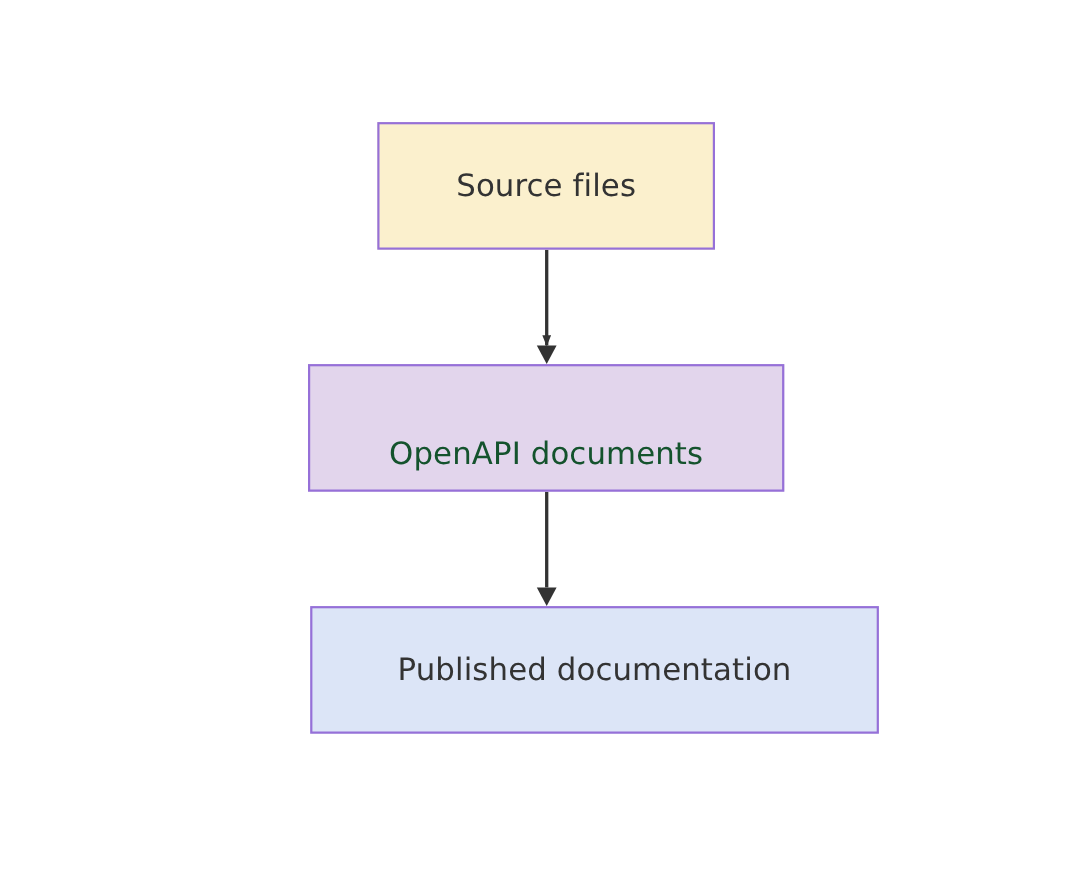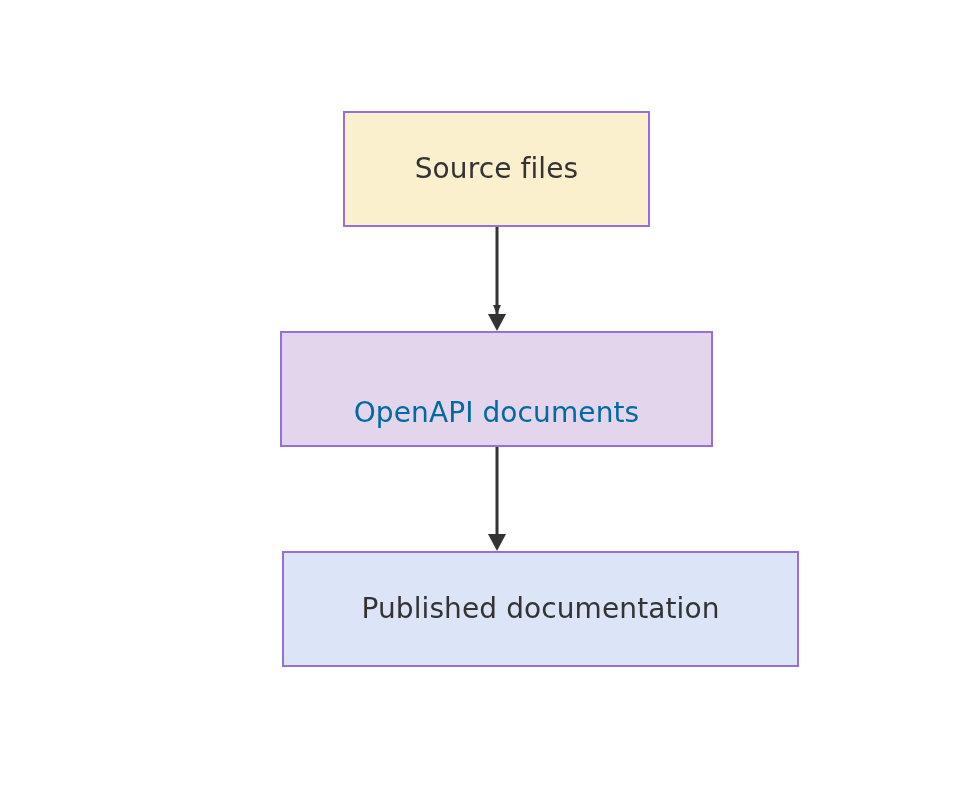--- a/index.html
+++ b/index.html
@@ -87,20 +87,20 @@
       <line x1="497" y1="447" x2="497" y2="534" stroke="#333333" stroke-width="3"></line>
       <polygon points="488,534 506,534 497,551" fill="#333333"></polygon>
     </g>
   </svg>
 
   <div class="node-box" id="node-source-files" style="background:#fbf0cd; border-color:#9670d8;">
     <span class="node-label" style="color:#333333;">Source files</span>
   </div>
 
   <div class="node-box" id="node-openapi-documents" style="background:#e2d5ec; border-color:#9670d8;">
-    <span class="node-label" style="color:#0369a1;margin-top:48px;">OpenAPI documents</span>
+    <span class="node-label" style="color:#14532d;margin-top:48px;">OpenAPI documents</span>
   </div>
 
   <div class="node-box" id="node-published-documentation" style="background:#dce5f7; border-color:#9670d8;">
     <span class="node-label" style="color:#333333;">Published documentation</span>
   </div>
 
 </div>
 
 </body></html>

